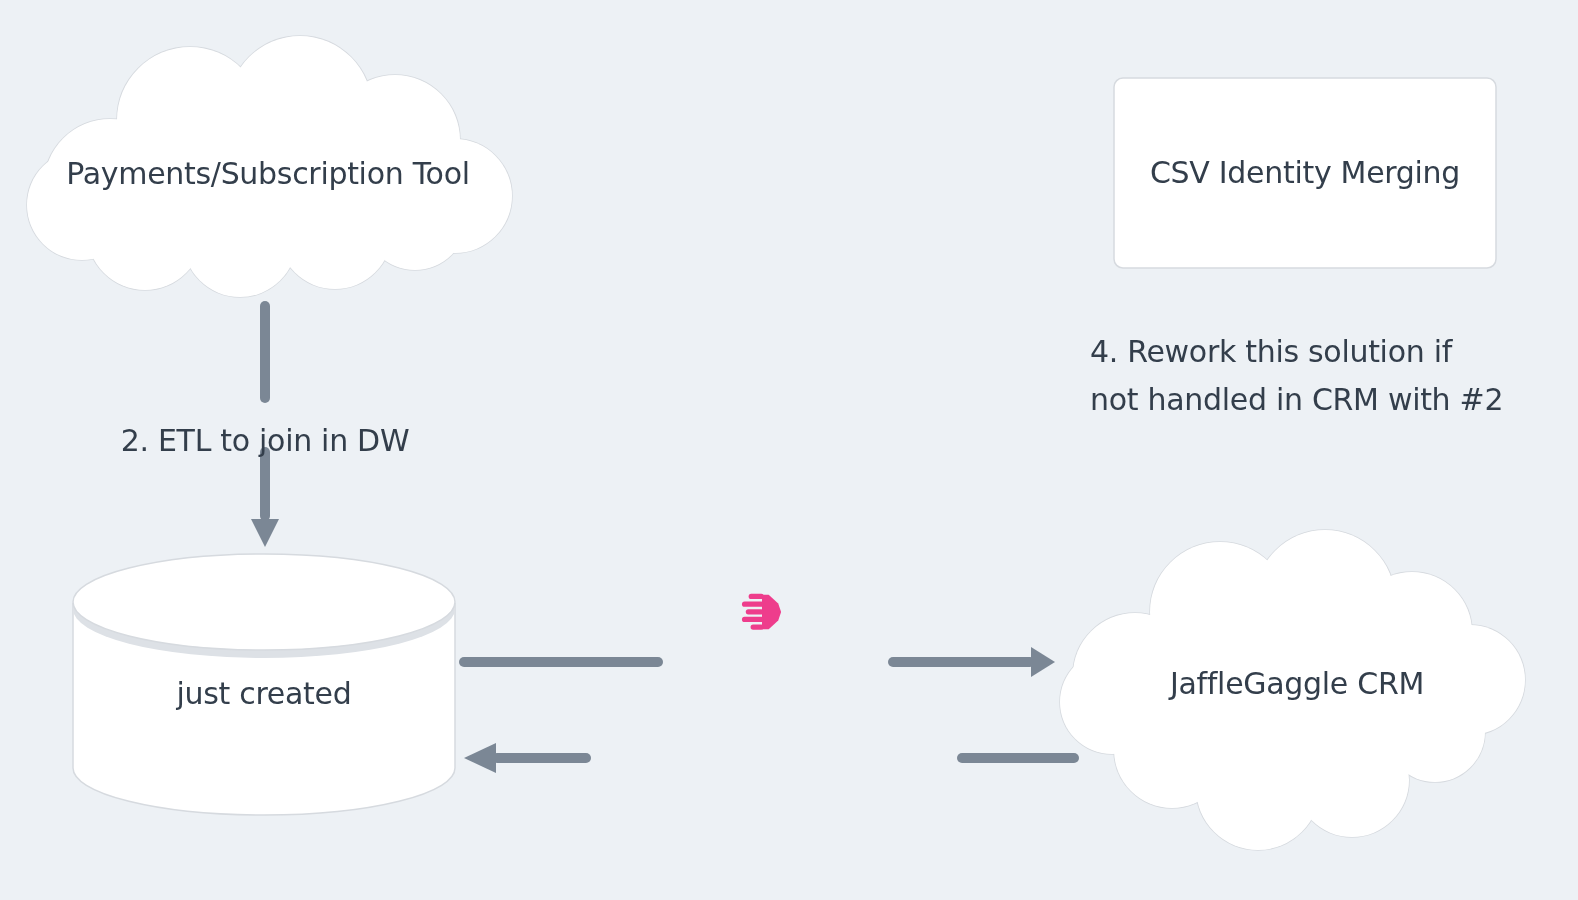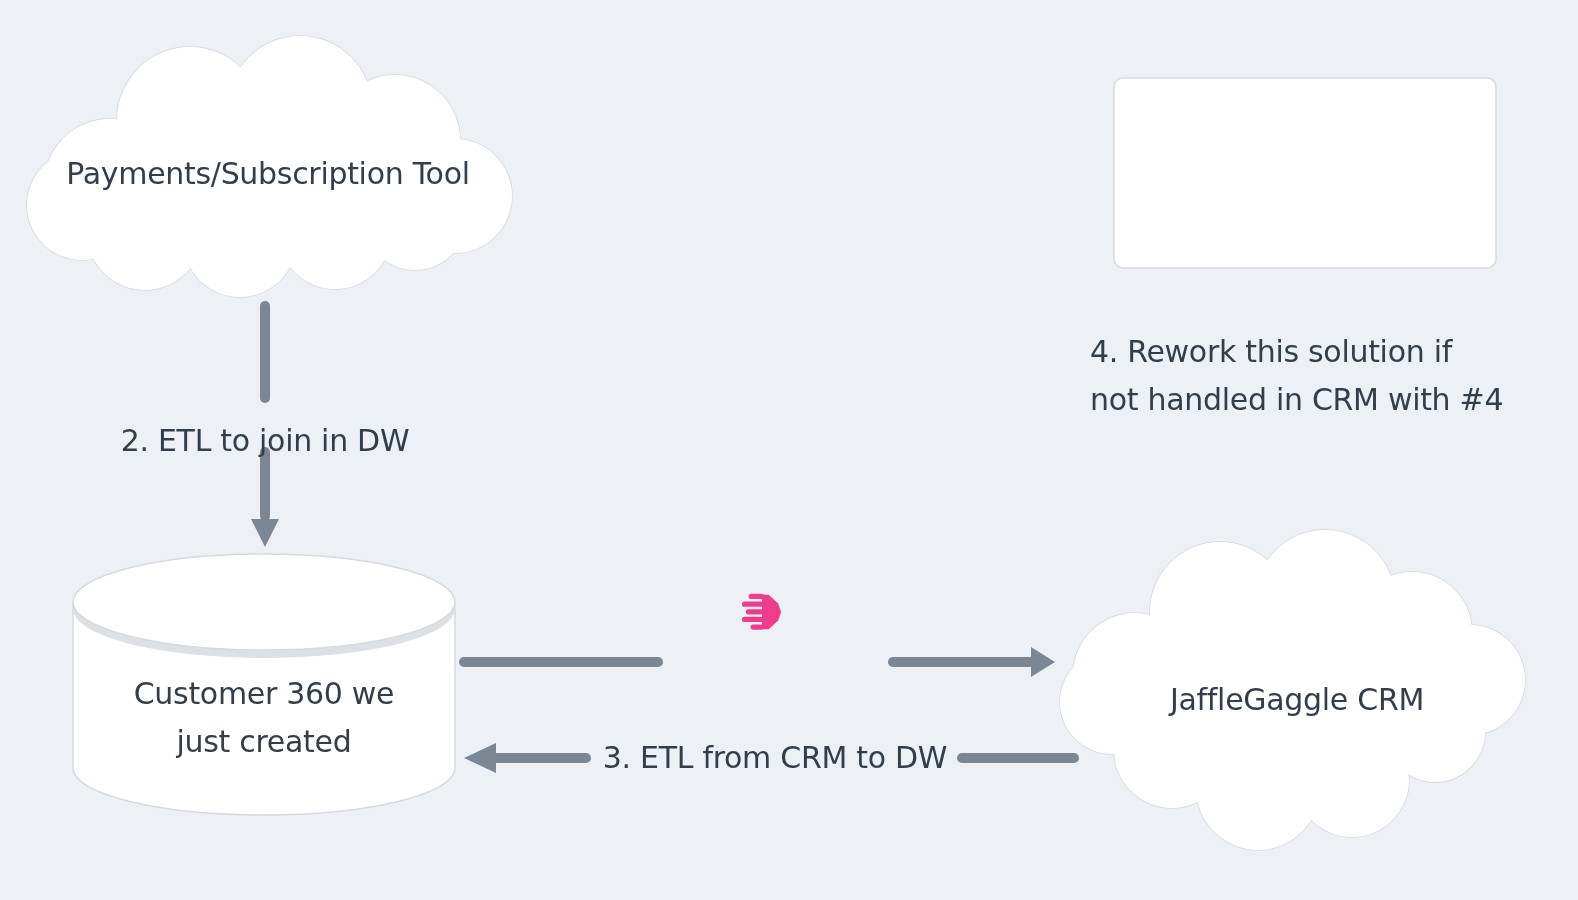--- a/index.html
+++ b/index.html
@@ -135,28 +135,27 @@
         <rect x="10" y="36" width="14" height="5.5" rx="2.7"></rect>
       </g>
     </svg>
   </div>
 
   <div class="label center node-label" style="left:28px; top:150px; width:480px;">Payments/Subscription Tool</div>
 
   <div class="label center edge-label" style="left:65px; top:401px; width:400px;margin-top:16px;">2. ETL to join in DW</div>
 
   <div class="label center node-label" style="left:114px; top:670px; width:300px; white-space:normal;">
-    <span class="line">Customer 360 we</span>
     <span class="line">just created</span>
   </div>
 
+  <div class="label center node-label" style="left:1114px; top:149px; width:382px;">CSV Identity Merging</div>
 
   <div class="label annotation-note" style="left:1090px; top:292px; width:460px; white-space:normal;margin-top:36px;">
     <span class="line">4. Rework this solution if</span>
-    <span class="line">not handled in CRM with #4</span>
+    <span class="line">not handled in CRM with #2</span>
   </div>
 
 
-  <div class="label center edge-label" style="left:590px; top:734px; width:370px;">3. ETL from CRM to DW</div>
 
-  <div class="label center node-label" style="left:1097px; top:676px; width:400px;">JaffleGaggle CRM</div>
+  <div class="label center node-label" style="left:1097px; top:660px; width:400px;">JaffleGaggle CRM</div>
 
 </div>
 
 </body></html>

